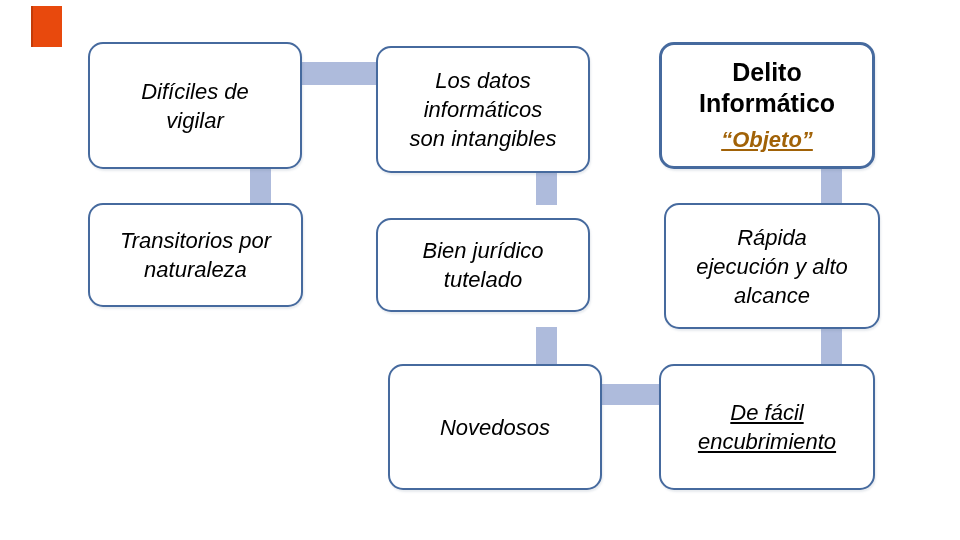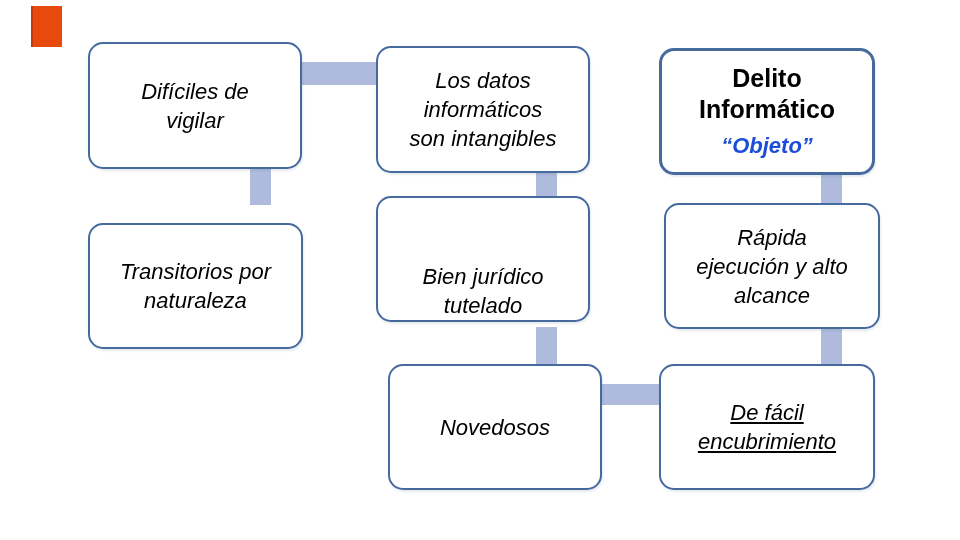--- a/index.html
+++ b/index.html
@@ -55,43 +55,44 @@
     font-style: italic;
     font-size: 22px;
     line-height: 29px;
     color: #000000;
     white-space: pre-line;
     padding: 0 8px;
   }
 
   .b11 { left: 88px;  top: 42px;  width: 214px; height: 127px; }
   .b12 { left: 376px; top: 46px;  width: 214px; height: 127px; }
-  .b13 { left: 659px; top: 42px;  width: 216px; height: 127px; border-width: 3px; margin-top: 6px; }
-  .b21 { left: 88px;  top: 203px; width: 215px; height: 126px; margin-top: 20px; }
-  .b22 { left: 376px; top: 196px; width: 214px; height: 126px; justify-content: flex-end; }
+  .b13 { left: 659px; top: 42px;  width: 216px; height: 127px; border-width: 3px; }
+  .b21 { left: 88px;  top: 203px; width: 215px; height: 104px; }
+  .b22 { left: 376px; top: 218px; width: 214px; height: 94px; }
   .b23 { left: 664px; top: 203px; width: 216px; height: 126px; }
   .b32 { left: 376px; top: 364px; width: 214px; height: 126px; margin-left: 12px; }
   .b33 { left: 659px; top: 364px; width: 216px; height: 126px; text-decoration: underline; }
 
   
   .hub-title {
     font-weight: bold;
     font-style: normal;
     font-size: 25px;
     line-height: 31px;
     color: #000000;
     white-space: pre-line;
   }
   .hub-subtitle {
     font-weight: bold;
     font-style: italic;
     font-size: 22px;
     line-height: 28px;
-    color: #1d4ed8;
+    color: #a16207;
     margin-top: 7px;
+    text-decoration: underline;
   }
 </style>
 </head>
 <body>
 
 <div id="canvas">
 
   <div class="accent-bar"></div>
 
   <div class="conn conn-h-row1"></div>

